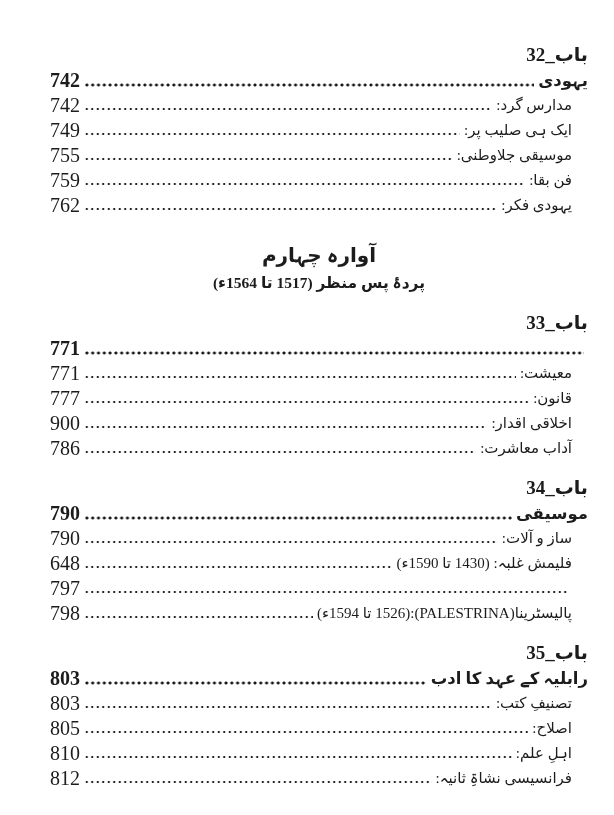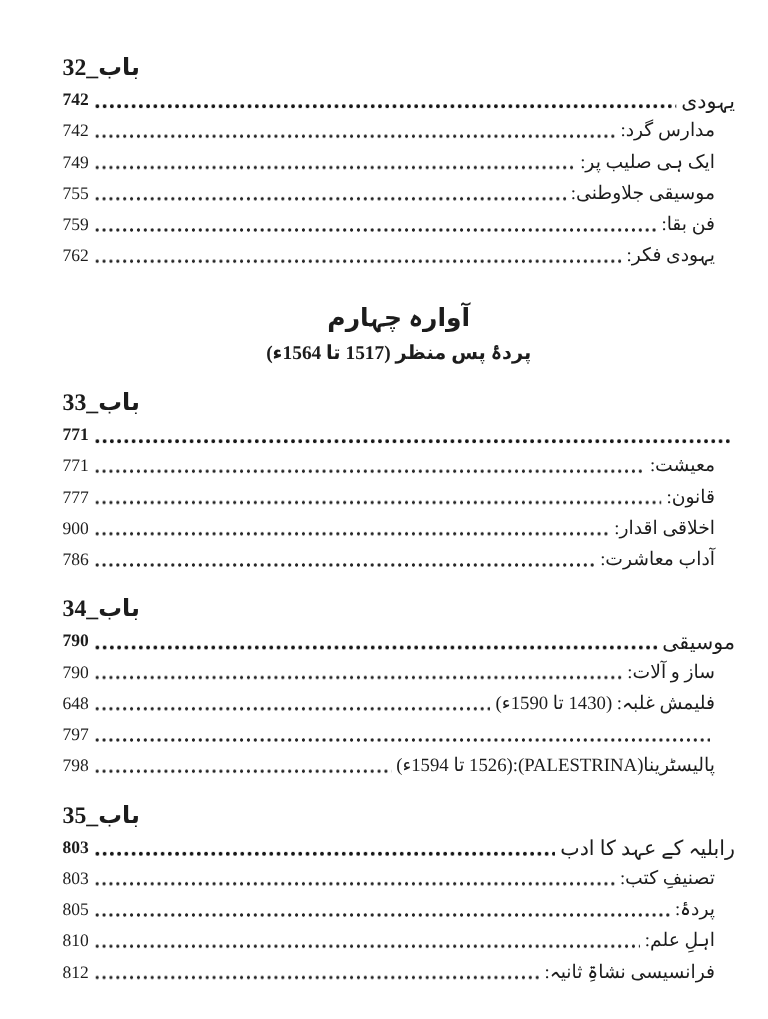--- a/index.html
+++ b/index.html
@@ -15,21 +15,21 @@
     font-family: "Liberation Serif", "DejaVu Sans", serif;
   }
   .page {
     direction: rtl;
     box-sizing: border-box;
     width: 614px;
     height: 815px;
     padding: 42px 26px 0 50px;
   }
   .chapter {
-    text-align: left;
+    text-align: right;
     direction: rtl;
     font-weight: bold;
     font-size: 19px;
     height: 26px;
     line-height: 26px;
     margin-top: 14px;
     letter-spacing: 0.5px;
   }
   .section:first-of-type .chapter { margin-top: 0; }
   .row {
@@ -37,36 +37,36 @@
     direction: rtl;
     height: 25px;
     line-height: 25px;
   }
   .row .label {
     white-space: nowrap;
     font-size: 15px;
   }
   .row .pagenum {
     white-space: nowrap;
-    font-size: 14px;
+    font-size: 20px;
     direction: ltr;
     text-align: center;
   }
   .leader {
     flex: 1;
     align-self: flex-end;
     height: 6px;
     margin: 0 4px 6px 4px;
     background-image: radial-gradient(circle, #242424 1.05px, transparent 1.5px);
     background-size: 5.5px 6px;
     background-repeat: repeat-x;
     background-position: 0 bottom;
   }
   .row.main .label {
-    font-weight: normal;
+    font-weight: bold;
     font-size: 16.5px;
   }
   .row.main .pagenum { font-weight: bold; }
   .row.main .leader {
     background-image: radial-gradient(circle, #161616 1.3px, transparent 1.75px);
     background-size: 5.8px 6px;
     margin-bottom: 5px;
   }
   .row.sub { padding-right: 16px; }
   .divider {
@@ -192,21 +192,21 @@
       <span class="label">رابلیہ کے عہد کا ادب</span>
       <span class="leader"></span>
       <span class="pagenum">803</span>
     </div>
     <div class="row sub">
       <span class="label">تصنیفِ کتب:</span>
       <span class="leader"></span>
       <span class="pagenum">803</span>
     </div>
     <div class="row sub">
-      <span class="label">پردۂ:</span>
+      <span class="label">اصلاح:</span>
       <span class="leader"></span>
       <span class="pagenum">805</span>
     </div>
     <div class="row sub">
       <span class="label">اہلِ علم:</span>
       <span class="leader"></span>
       <span class="pagenum">810</span>
     </div>
     <div class="row sub">
       <span class="label">فرانسیسی نشاۃِ ثانیہ:</span>

